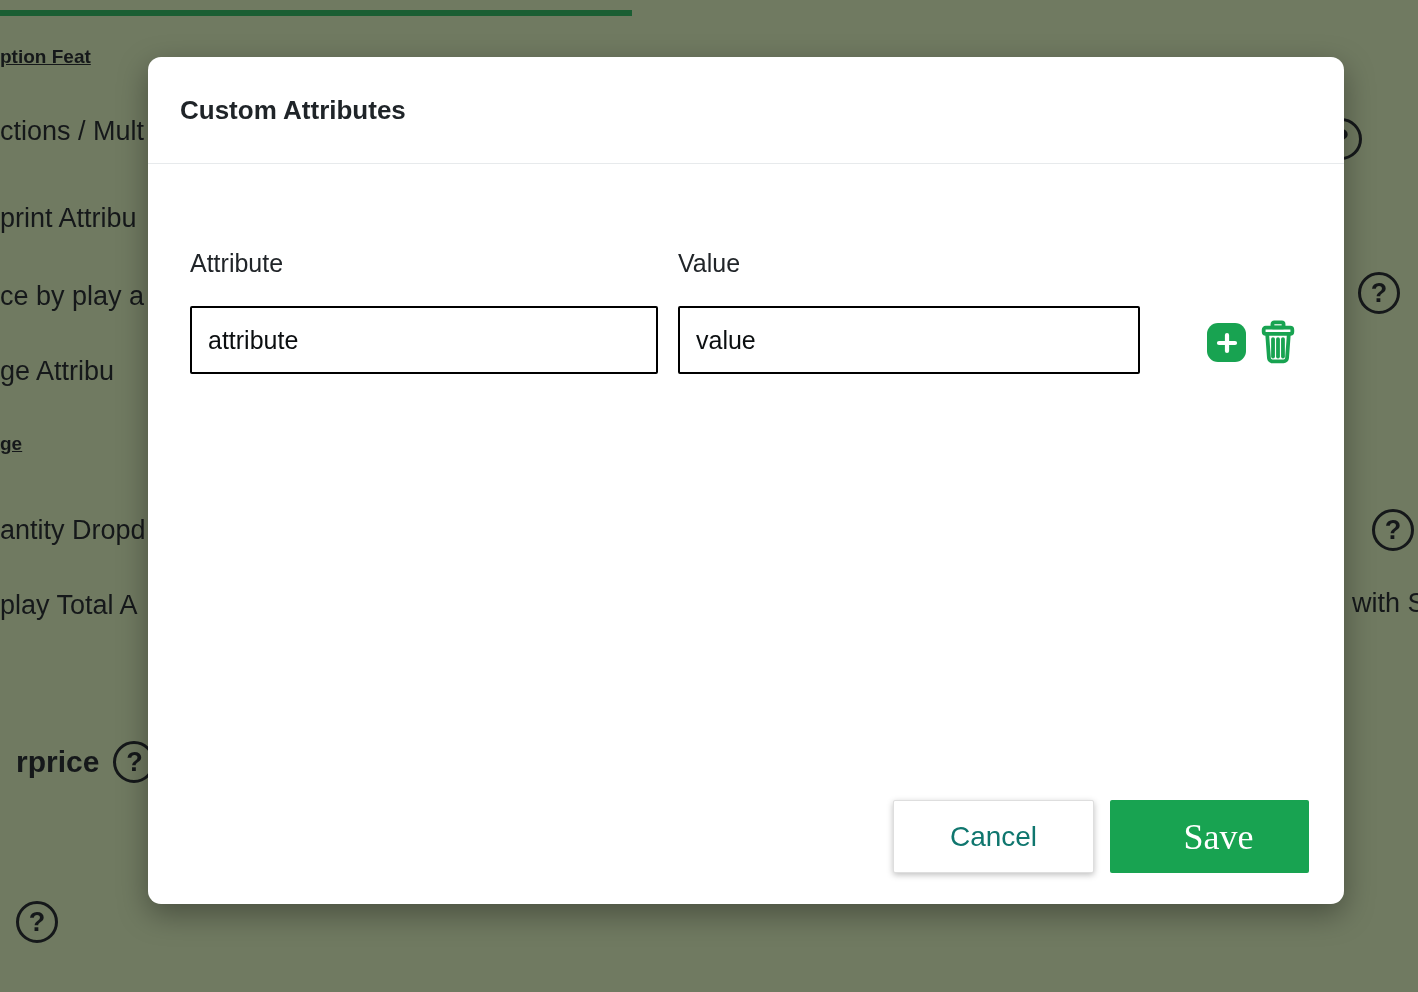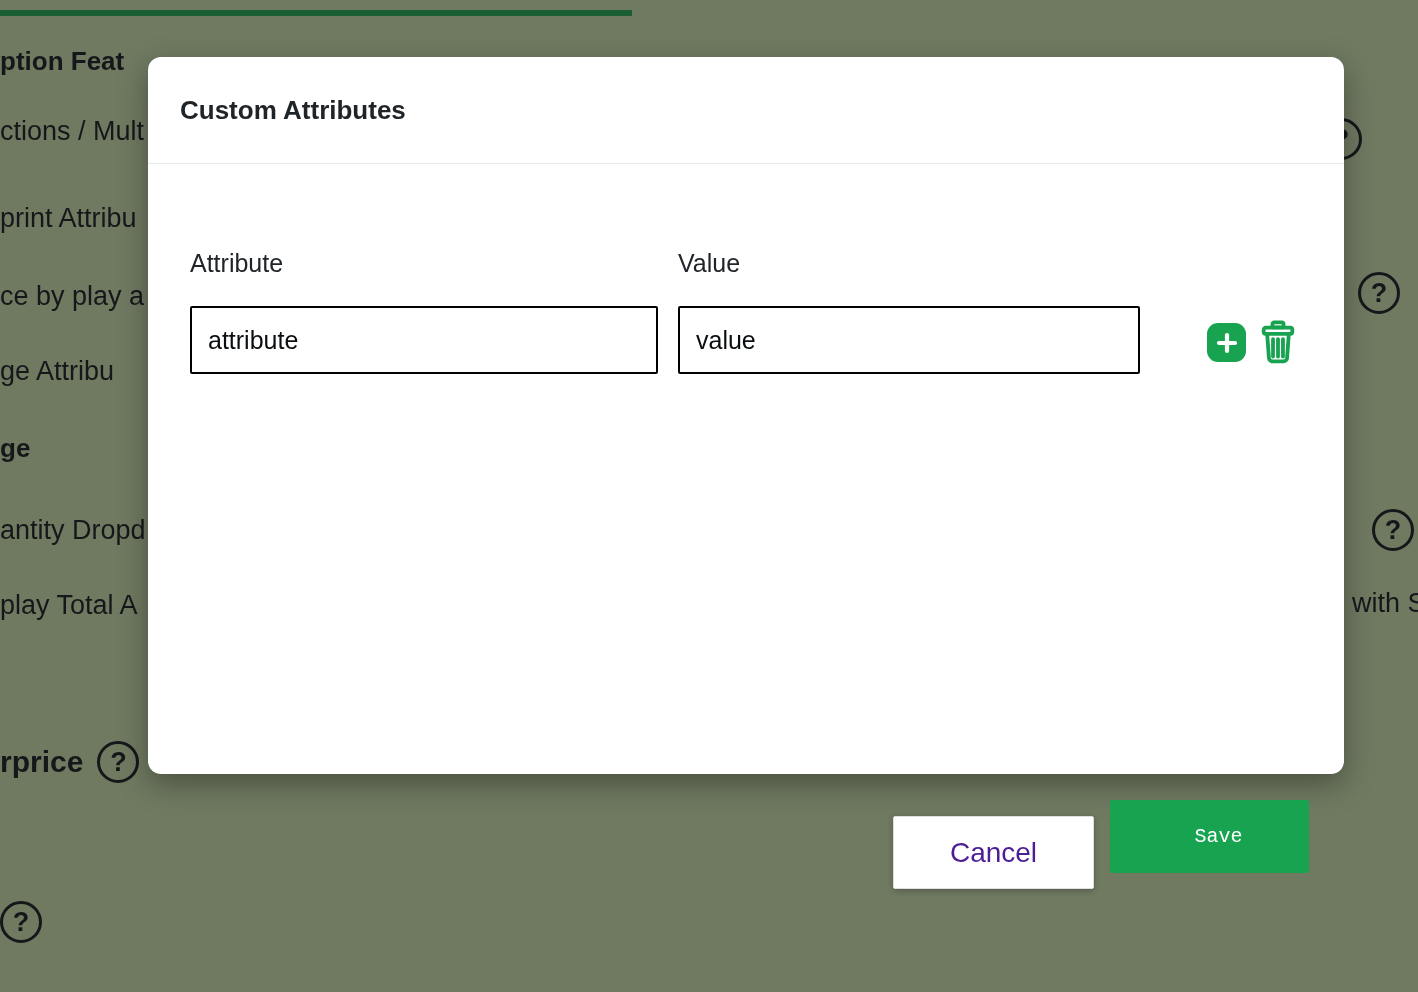--- a/index.html
+++ b/index.html
@@ -11,33 +11,33 @@
   }
   .top-line {
     position:absolute; left:0; top:10px; width:632px; height:6px;
     background:#1B5E33;
   }
   
   .bg-text {
     position:absolute; left:0; white-space:nowrap;
     font-size:27px; color:#15181A; z-index:1;
   }
-  .bg-heading { font-weight:700; font-size:26px; }
-  .bg-row { display:flex; align-items:center; gap:14px; }
+  .bg-heading { font-weight:700; font-size:19px;text-decoration:underline; }
+  .bg-row { display:flex; align-items:center; gap:14px;padding-left:16px; }
   .q-icon {
     width:42px; height:42px; border:3px solid #15181A; border-radius:50%;
     display:inline-flex; align-items:center; justify-content:center;
     font-weight:700; font-size:27px; color:#15181A; background:transparent;
     flex:0 0 auto;
   }
   .bg-right { position:absolute; z-index:1; white-space:nowrap; color:#15181A; font-size:27px; }
 
   
   .modal {
-    position:absolute; left:148px; top:57px; width:1196px; height:717px;
+    position:absolute; left:148px; top:57px; width:1196px; height:847px;
     background:#FFFFFF; border-radius:13px; z-index:10;
     box-shadow:0 10px 30px rgba(0,0,0,0.35);
   }
   .modal-header {
     height:107px; display:flex; align-items:center; padding:0 32px;
     border-bottom:1px solid #E7EAEC;
   }
   .modal-title { font-size:26px; font-weight:700; color:#1F2428; }
   .modal-body { position:absolute; left:0; top:108px; right:0; bottom:0; }
 
@@ -61,28 +61,27 @@
   .trash-btn {
     position:absolute; left:1110px; top:154px; width:40px; height:46px;
     background:transparent; border:none; cursor:pointer;
     display:flex; align-items:center; justify-content:center;
   }
 
   .cancel-btn {
     position:absolute; left:745px; top:635px; width:201px; height:73px;
     background:#FFFFFF; border:1px solid #DEDEDE; border-radius:2px;
     box-shadow:0 2px 6px rgba(0,0,0,0.25);
-    font-family:"Liberation Sans", sans-serif; font-size:28px; color:#4c1d95;
+    font-family:"Liberation Sans", sans-serif; font-size:28px; color:#0f766e;
     cursor:pointer;
-    margin-top:16px;
   }
   .save-btn {
     position:absolute; left:962px; top:635px; width:199px; height:73px;
     background:#18A351; border:none; border-radius:2px;
-    font-family:Liberation Mono, monospace; font-size:20px; color:#FFFFFF;
+    font-family:Liberation Serif, serif; font-size:36px; color:#FFFFFF;
     cursor:pointer;
     padding-left:18px;
   }
 </style>
 </head>
 <body>
 
 <div class="page">
   <div class="top-line"></div>
 

